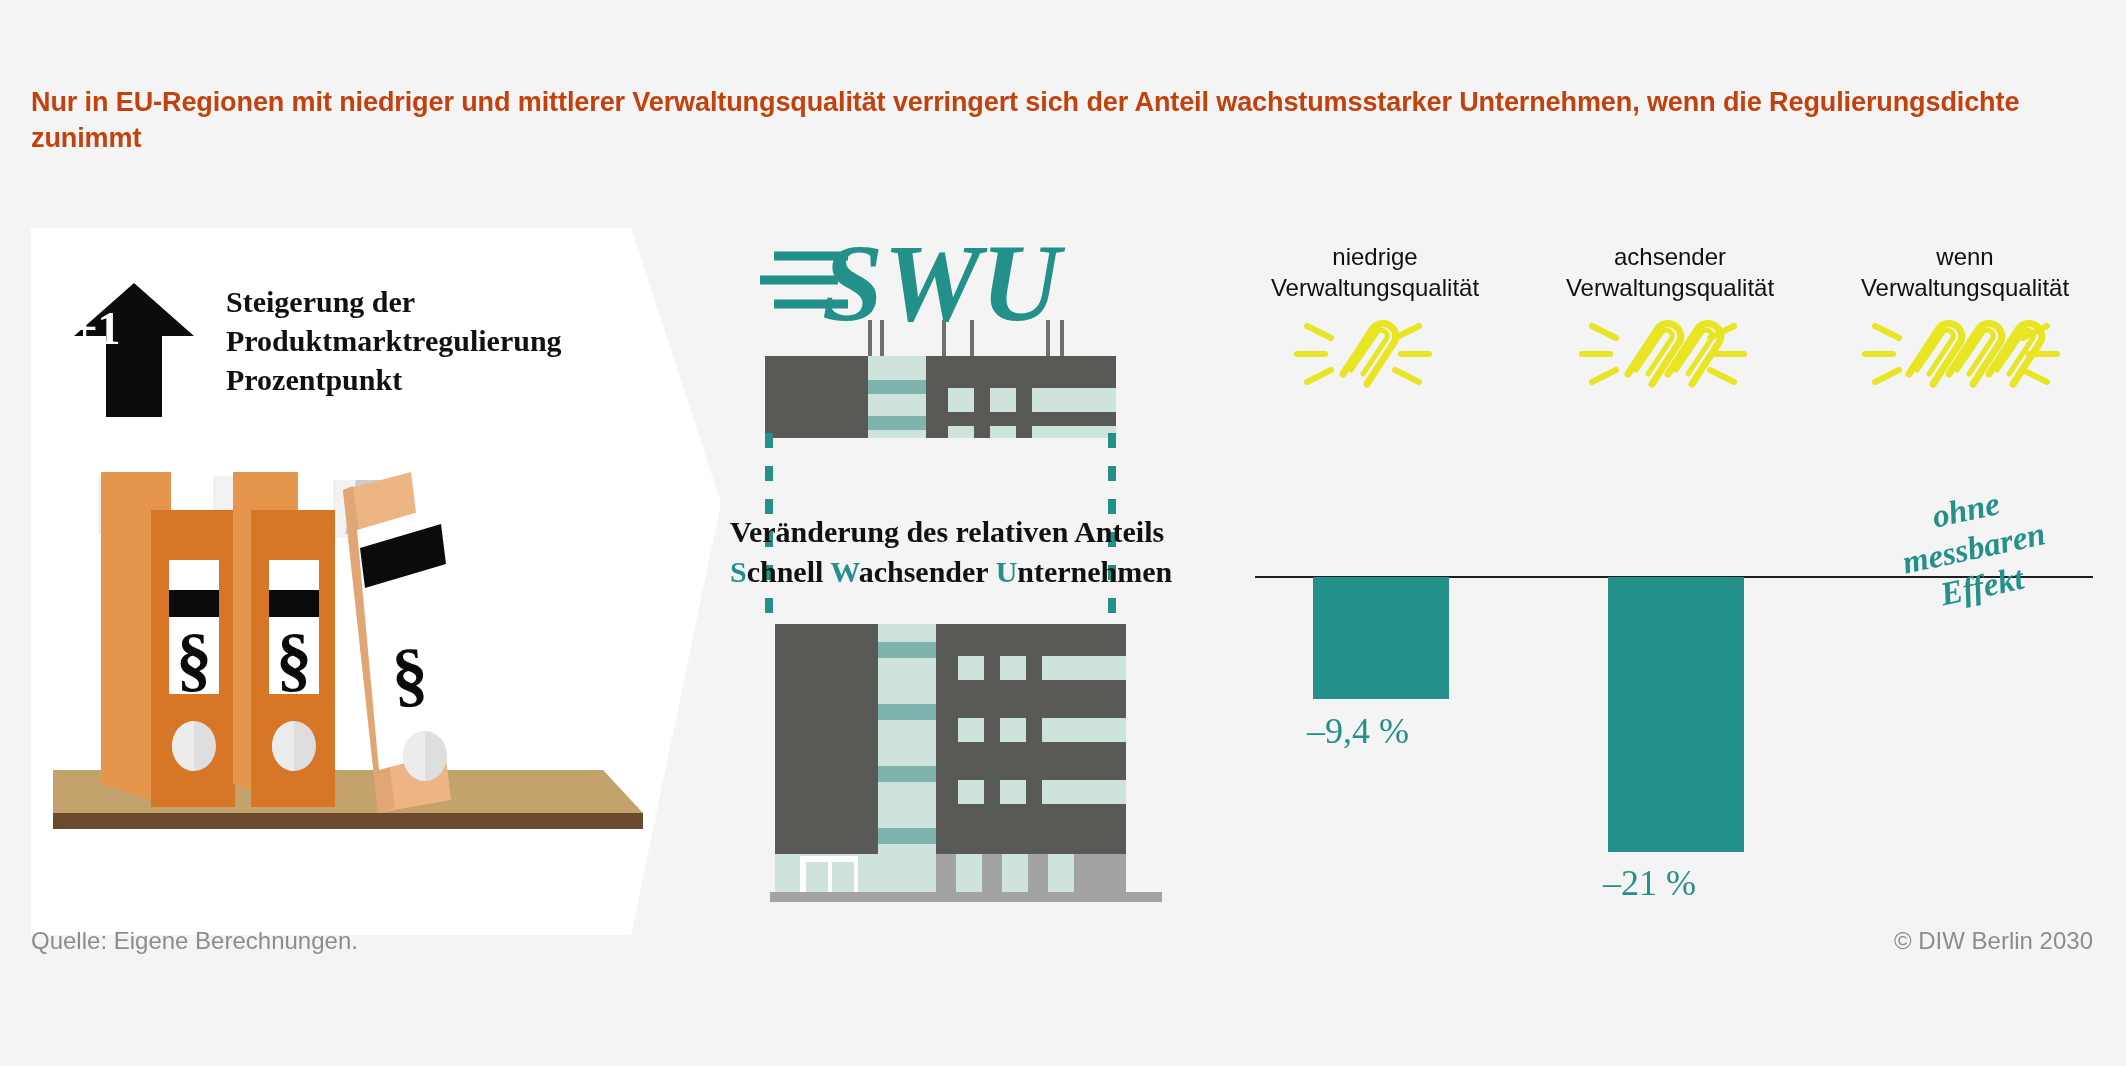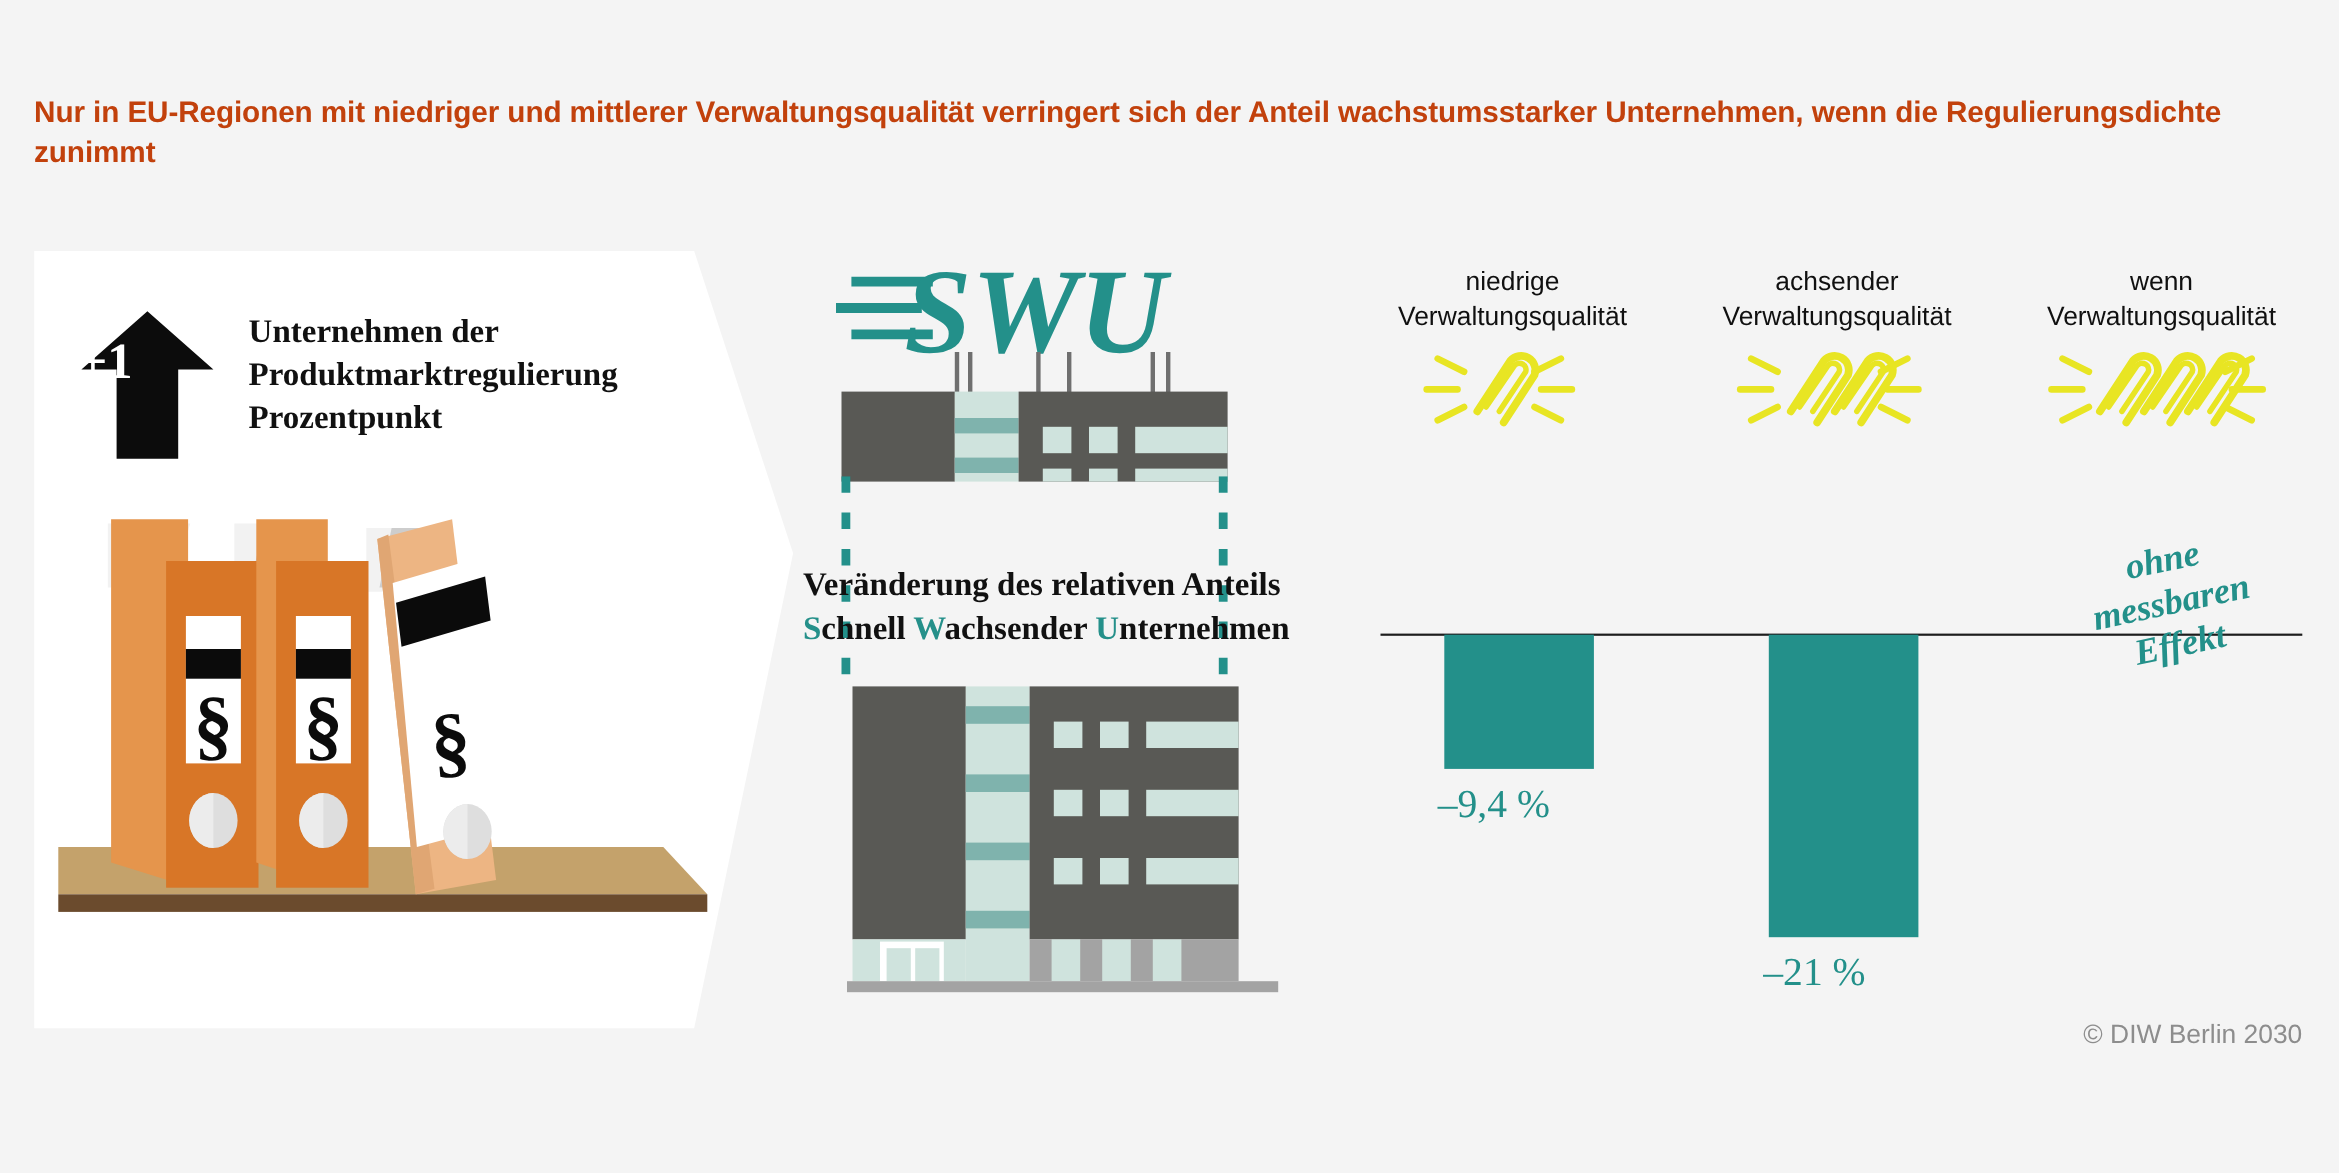--- a/index.html
+++ b/index.html
@@ -218,21 +218,21 @@
       <path d="M0,0 L600,0 L690,275 L600,707 L0,707 Z" fill="#ffffff"></path>
     </svg>
 
     <div id="panel-content">
 
       <svg id="arrow-block" viewBox="0 0 130 140">
         <path d="M65,3 L125,56 L93,56 L93,137 L37,137 L37,56 L5,56 Z" fill="#0c0c0c"></path>
       </svg>
       <div id="arrow-plus-label">+1</div>
 
-      <div id="arrow-caption">Unternehmen der Produktmarktregulierung Prozentpunkt</div>
+      <div id="arrow-caption">Steigerung der Produktmarktregulierung Prozentpunkt</div>
 
       <svg id="binders" viewBox="0 0 610 420">
 
         <polygon points="10,302 560,302 600,345 10,345" fill="#c4a26b"></polygon>
         <rect x="10" y="345" width="590" height="16" fill="#6b4b2d"></rect>
 
         <g fill="#f2f2f2">
           <polygon points="55,8 130,8 112,66 55,66"></polygon>
           <polygon points="170,8 245,8 227,66 170,66"></polygon>
           <polygon points="290,12 360,12 344,70 290,70"></polygon>
@@ -434,15 +434,16 @@
     <div class="bar-value" style="left:348px; top:634px;">–21 %</div>
 
     <div id="no-effect">
       <div>ohne</div>
       <div>messbaren</div>
       <div>Effekt</div>
     </div>
 
   </div>
 
+  <div id="source-note">Quelle: Eigene Berechnungen.</div>
   <div id="copyright">© DIW Berlin 2030</div>
 
 </div>
 
 </body></html>

